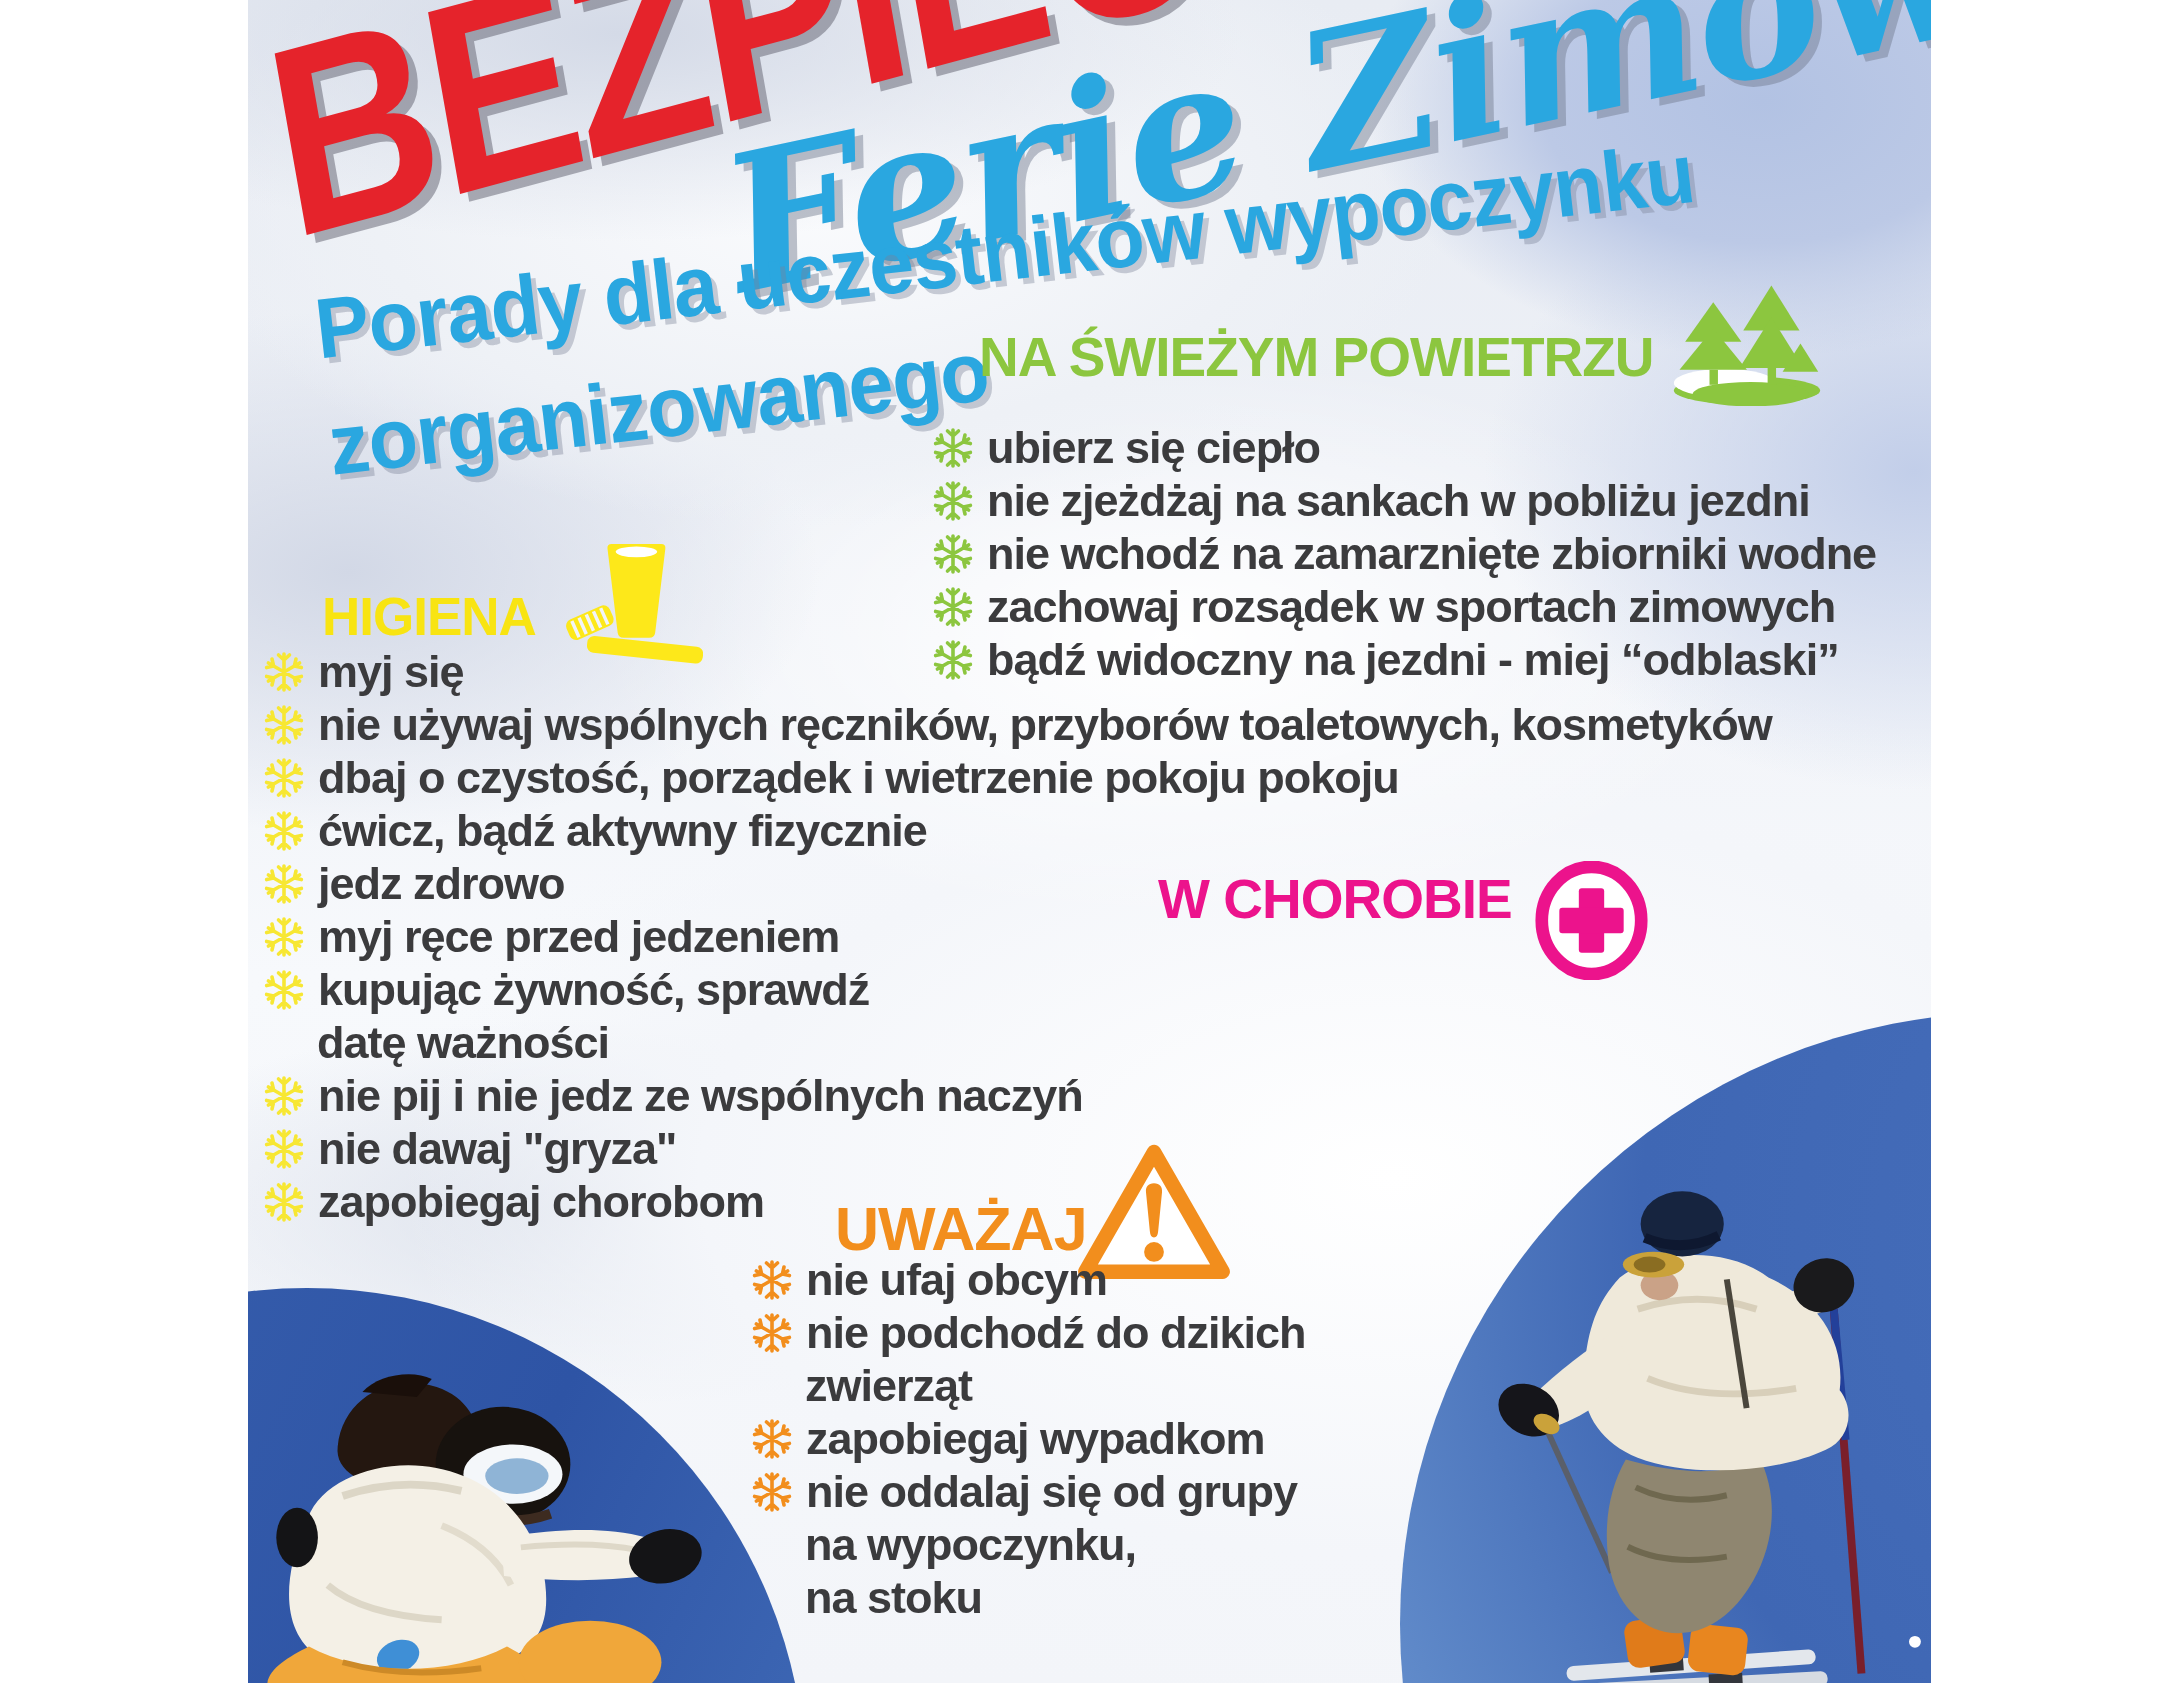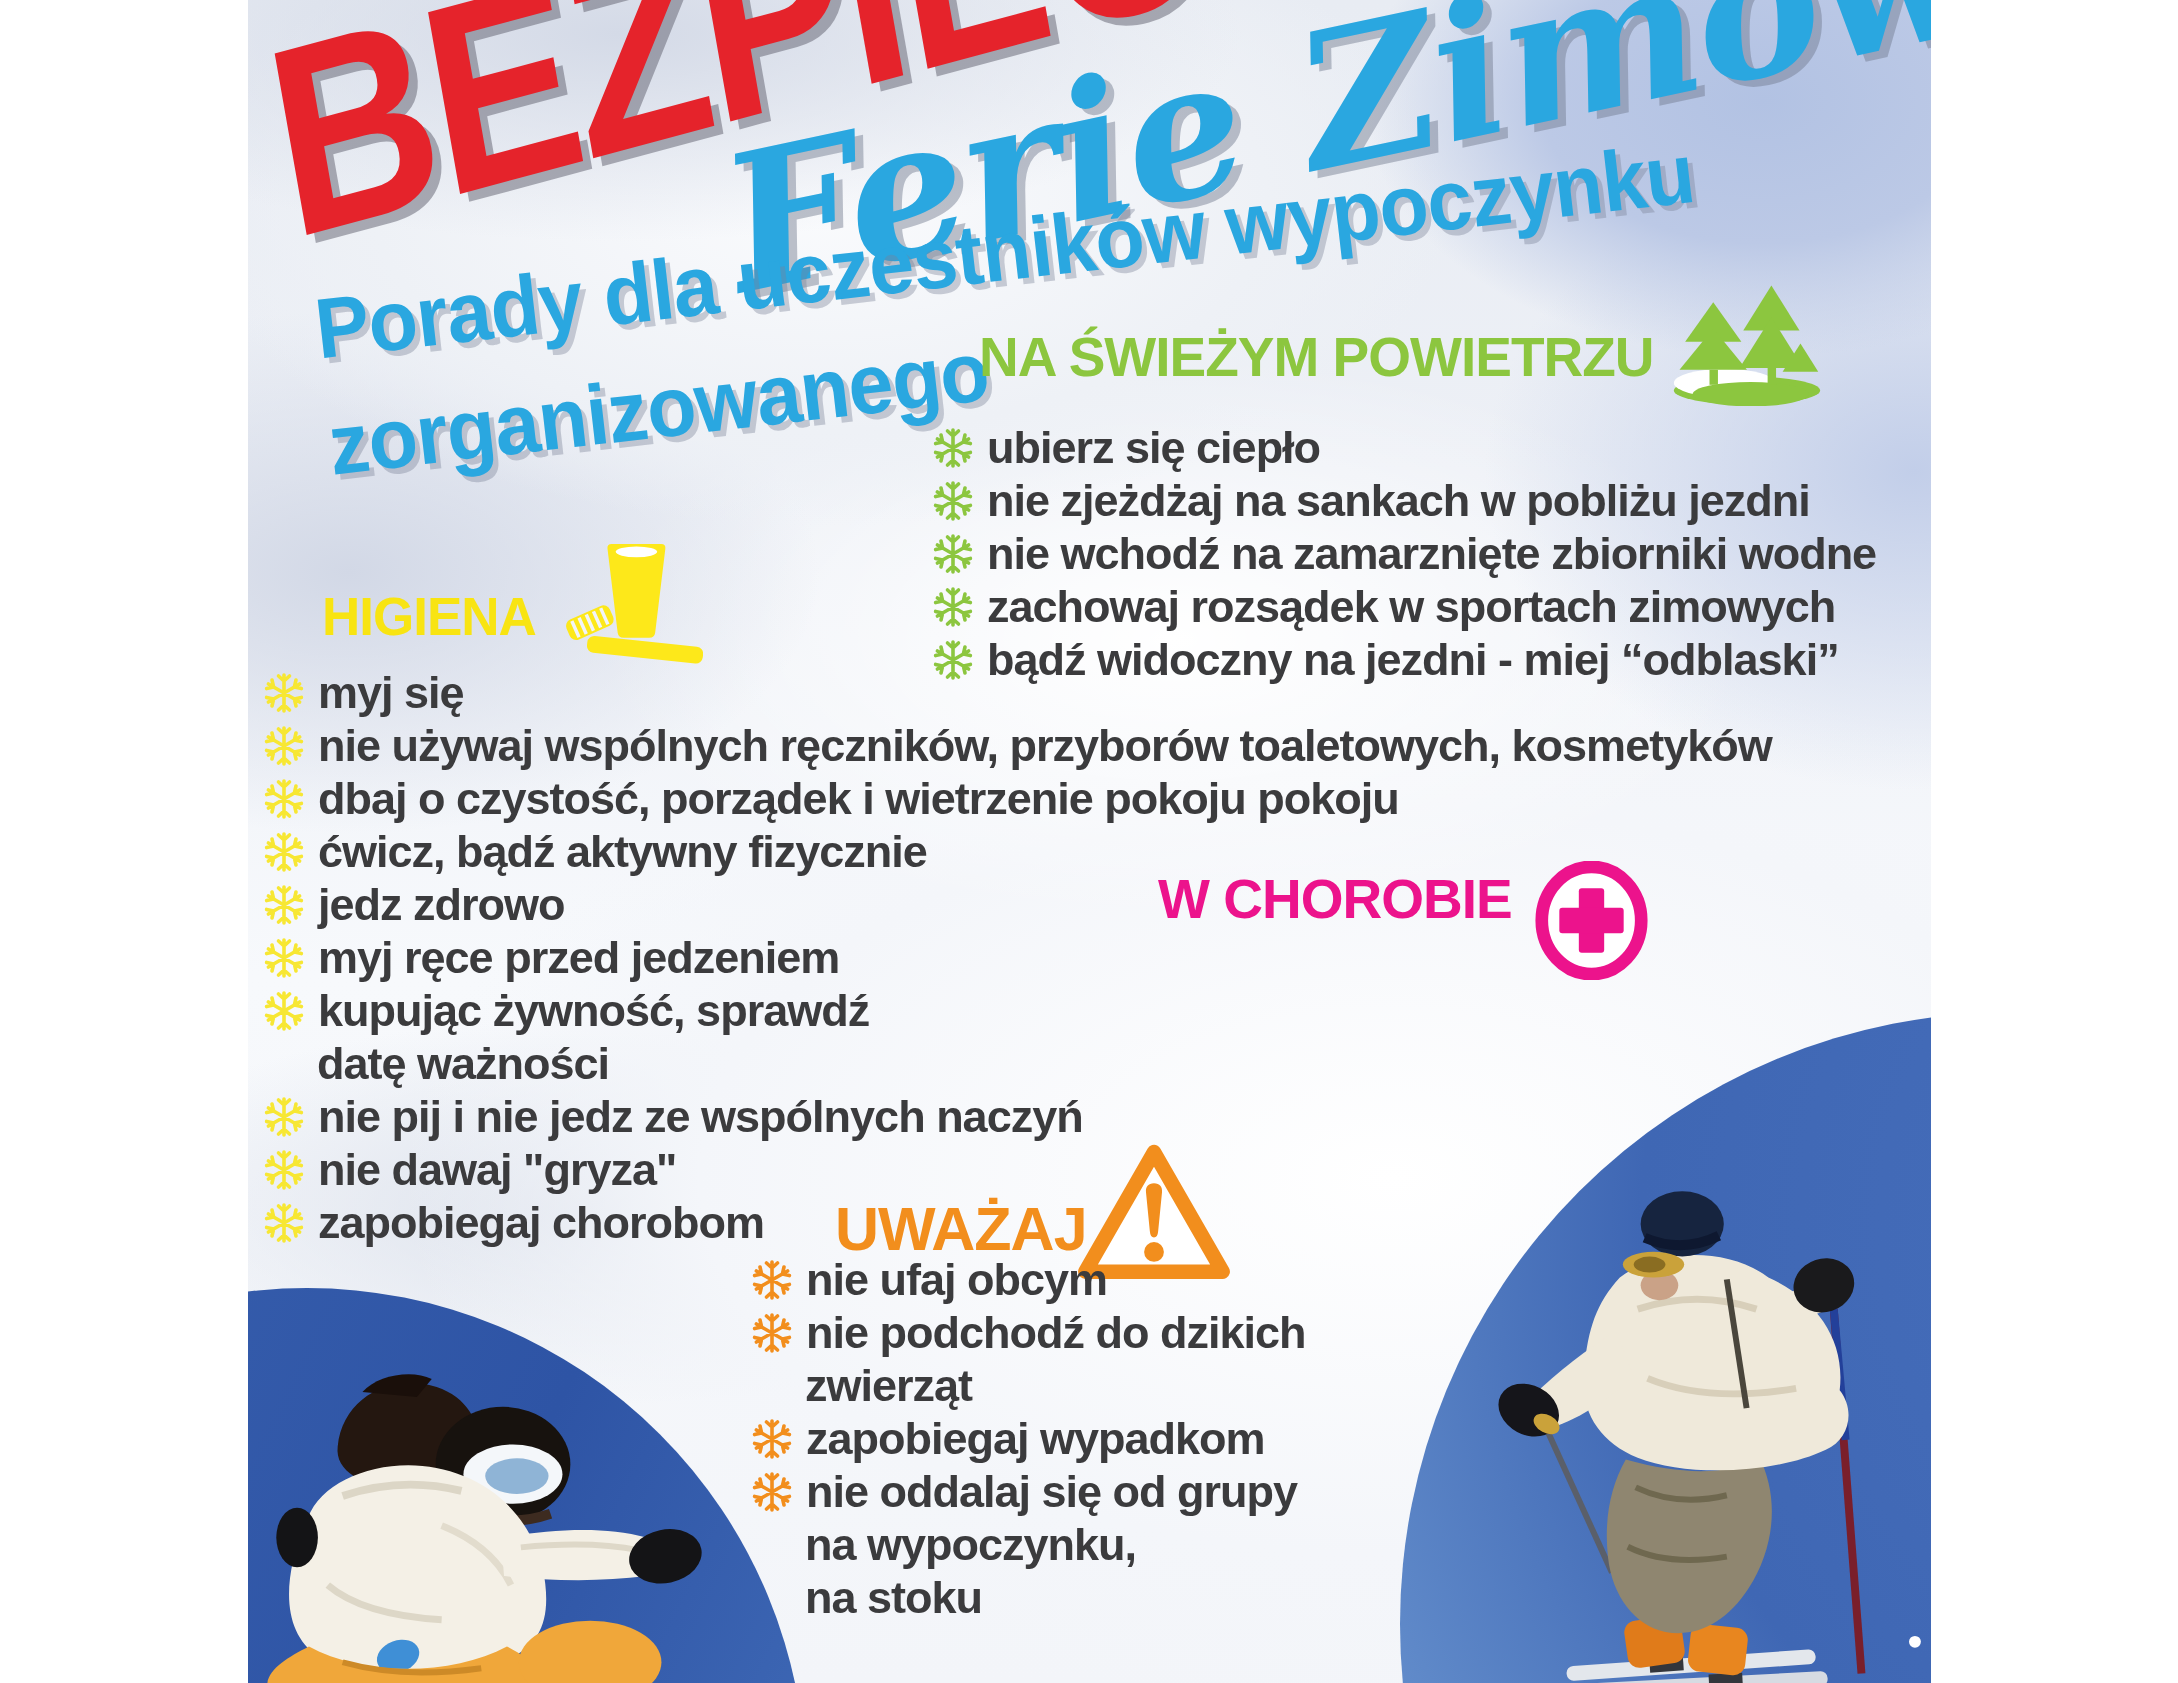--- a/index.html
+++ b/index.html
@@ -36,21 +36,21 @@
   .h-yellow {left:74px; top:578px;font-size:53px;color:#f8e412;}
   .h-magenta{left:910px;top:859px;font-size:55px;color:#ec138c;}
   .h-orange {left:587px;top:1186px;font-size:61px;color:#f28e1d;}
   
   .list{position:absolute;list-style:none;margin:0;padding:0;}
   .list li{display:flex;align-items:center;height:53px;font-size:45px;font-weight:bold;
            color:#3b3b3d;letter-spacing:-1px;white-space:nowrap;}
   .flake{width:40px;height:40px;flex:none;margin-right:14px;}
   li.wrap{padding-left:53px;}
   .green-list  {left:685px;top:388px;margin-top:33px;}  .green-list  .flake{color:#8cc63f;}
-  .yellow-list {left:16px; top:666px;}  .yellow-list .flake{color:#f7e733;}
+  .yellow-list {left:16px; top:645px;}  .yellow-list .flake{color:#f7e733;}
   .pink-list   {left:879px;top:926px;}  .pink-list   .flake{color:#ec138c;}
   .pink-list li{height:58px;}
   .orange-list {left:504px;top:1253px;} .orange-list .flake{color:#f28e1d;}
   
   .icon{position:absolute;}
   #trees-icon   {left:1424px;top:283px;width:150px;height:123px;}
   #cup-icon     {left:310px;top:538px;width:145px;height:150px;}
   #cross-icon   {left:1285px;top:861px;width:117px;height:119px;}
   #warning-icon {left:828px;top:1141px;width:156px;height:147px;}
   

